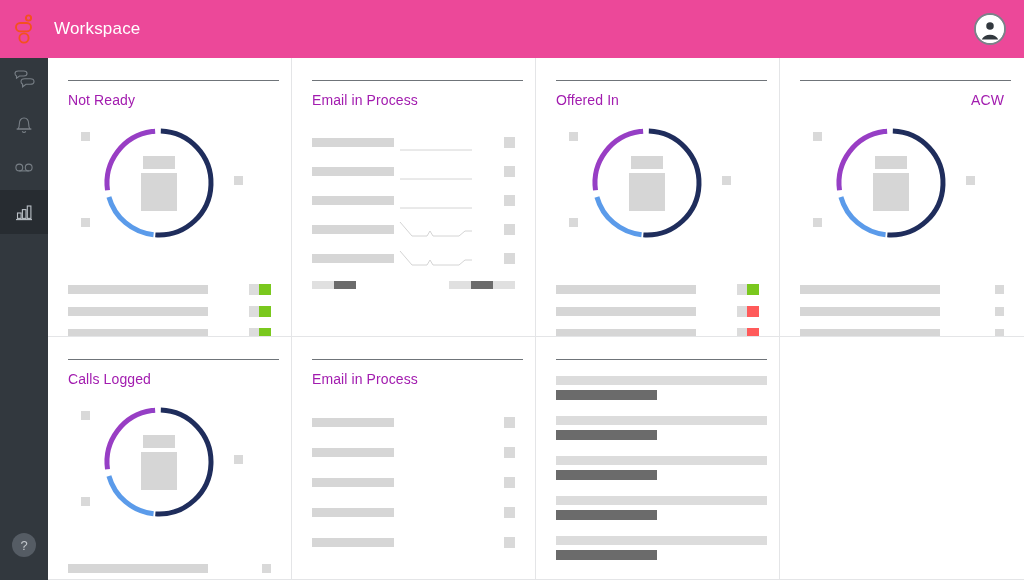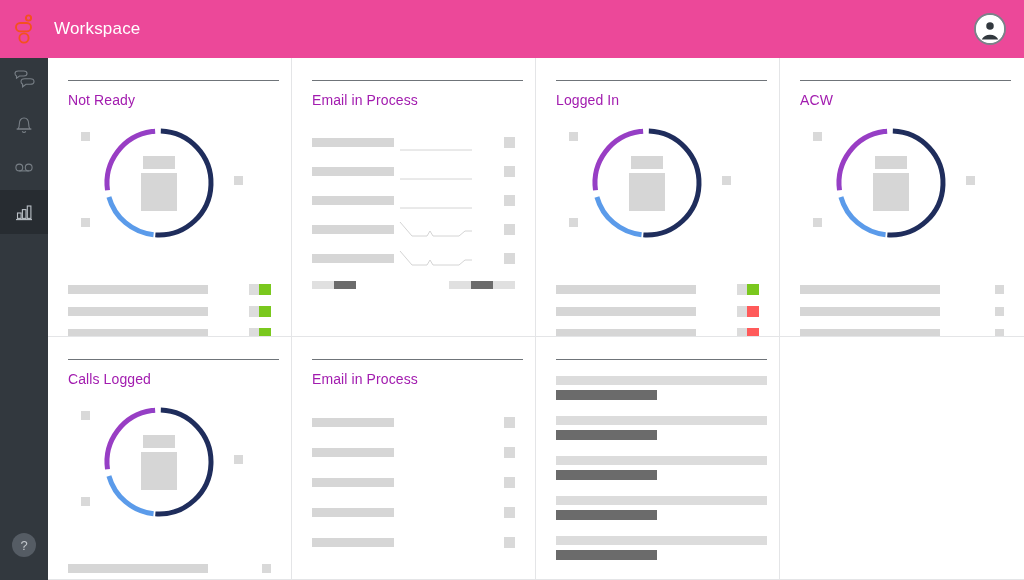--- a/index.html
+++ b/index.html
@@ -76,21 +76,21 @@
     grid-template-rows: 279px 243px;
   }
   .card {
     position: relative;
     border-right: 1px solid #e4e5e7;
     border-bottom: 1px solid #e4e5e7;
     padding: 22px 20px 0 20px;
     overflow: hidden;
   }
   .card.blank { border-right: none; }
-  .card:nth-child(4) { border-right: none; }
+  .card:nth-child(4) { border-right: none; text-align: right; }
   .card-rule {
     width: 211px; height: 1px;
     background: #6f7479;
     margin-bottom: 11px;
   }
   .card-title {
     font-size: 14px;
     color: #a21caf;
     letter-spacing: .1px;
   }
@@ -322,21 +322,21 @@
         <div class="pager-grp pager-right">
           <div class="pager-seg" style="width:22px"></div>
           <div class="pager-seg dark" style="width:22px"></div>
           <div class="pager-seg" style="width:22px"></div>
         </div>
       </div>
     </div>
 
     <div class="card">
       <div class="card-rule"></div>
-      <div class="card-title">Logged In</div>
+      <div class="card-title">Offered In</div>
       <div class="donut-zone">
         <svg class="donut" width="122" height="122" viewBox="0 0 122 122">
           <defs>
             <linearGradient id="pg2" x1="1" y1="1" x2="0" y2="0">
               <stop offset="0" stop-color="#a13ac0"></stop>
                 <stop offset="1" stop-color="#6b4fd8"></stop>
             </linearGradient>
           </defs>
           <circle cx="61" cy="61" r="52" fill="none" stroke="#1f2d5c" stroke-width="5" stroke-dasharray="165 162" transform="rotate(-88 61 61)"></circle>
           <circle cx="61" cy="61" r="52" fill="none" stroke="#5b9bea" stroke-width="5" stroke-dasharray="62 265" transform="rotate(96 61 61)"></circle>

